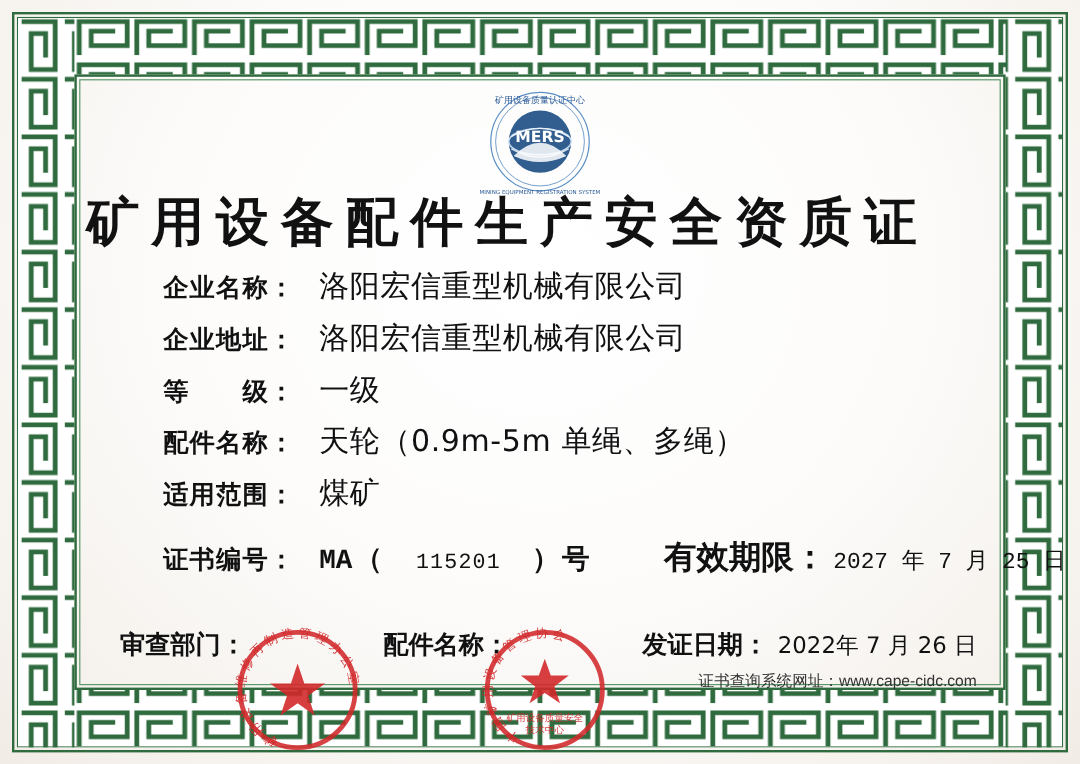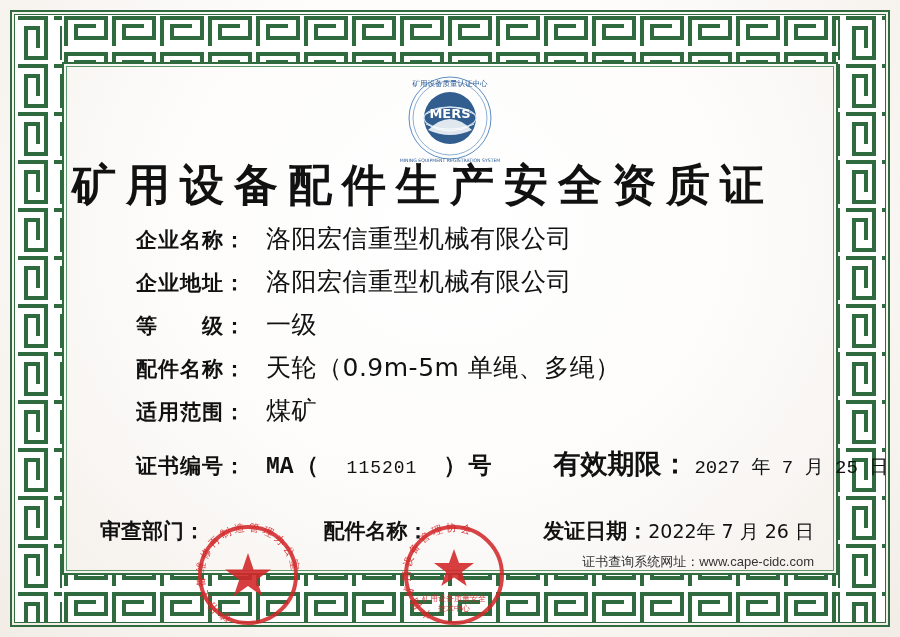--- a/index.html
+++ b/index.html
@@ -100,32 +100,32 @@
   .cert-hao{font-size:23px;font-weight:bold;color:#111;margin-left:2px;}
   .valid-label{
     font-size:27px;font-weight:bold;color:#111;margin-left:62px;white-space:nowrap;
   }
   .valid-value{
     font-size:19px;color:#111;margin-left:6px;white-space:nowrap;
   }
 
   
   .bottom{
-    position:absolute;left:28px;right:14px;bottom:22px;
+    position:absolute;left:28px;right:14px;bottom:16px;
   }
   .bottom-row{
     display:flex;align-items:flex-end;
   }
   .b-label{
     font-size:21px;font-weight:bold;color:#111;white-space:nowrap;
   }
   .b-gap1{width:132px;}
   .b-gap2{width:128px;}
   .date-value{
-    font-size:19px;color:#111;margin-left:0;white-space:nowrap;
+    font-size:19px;color:#111;margin-left:8px;white-space:nowrap;
   }
   .website{
     position:absolute;right:0;bottom:-26px;
     font-size:13px;color:#333;
     font-family:"Liberation Sans",sans-serif;
     white-space:nowrap;
     margin-top:42px;
   }
 
   

